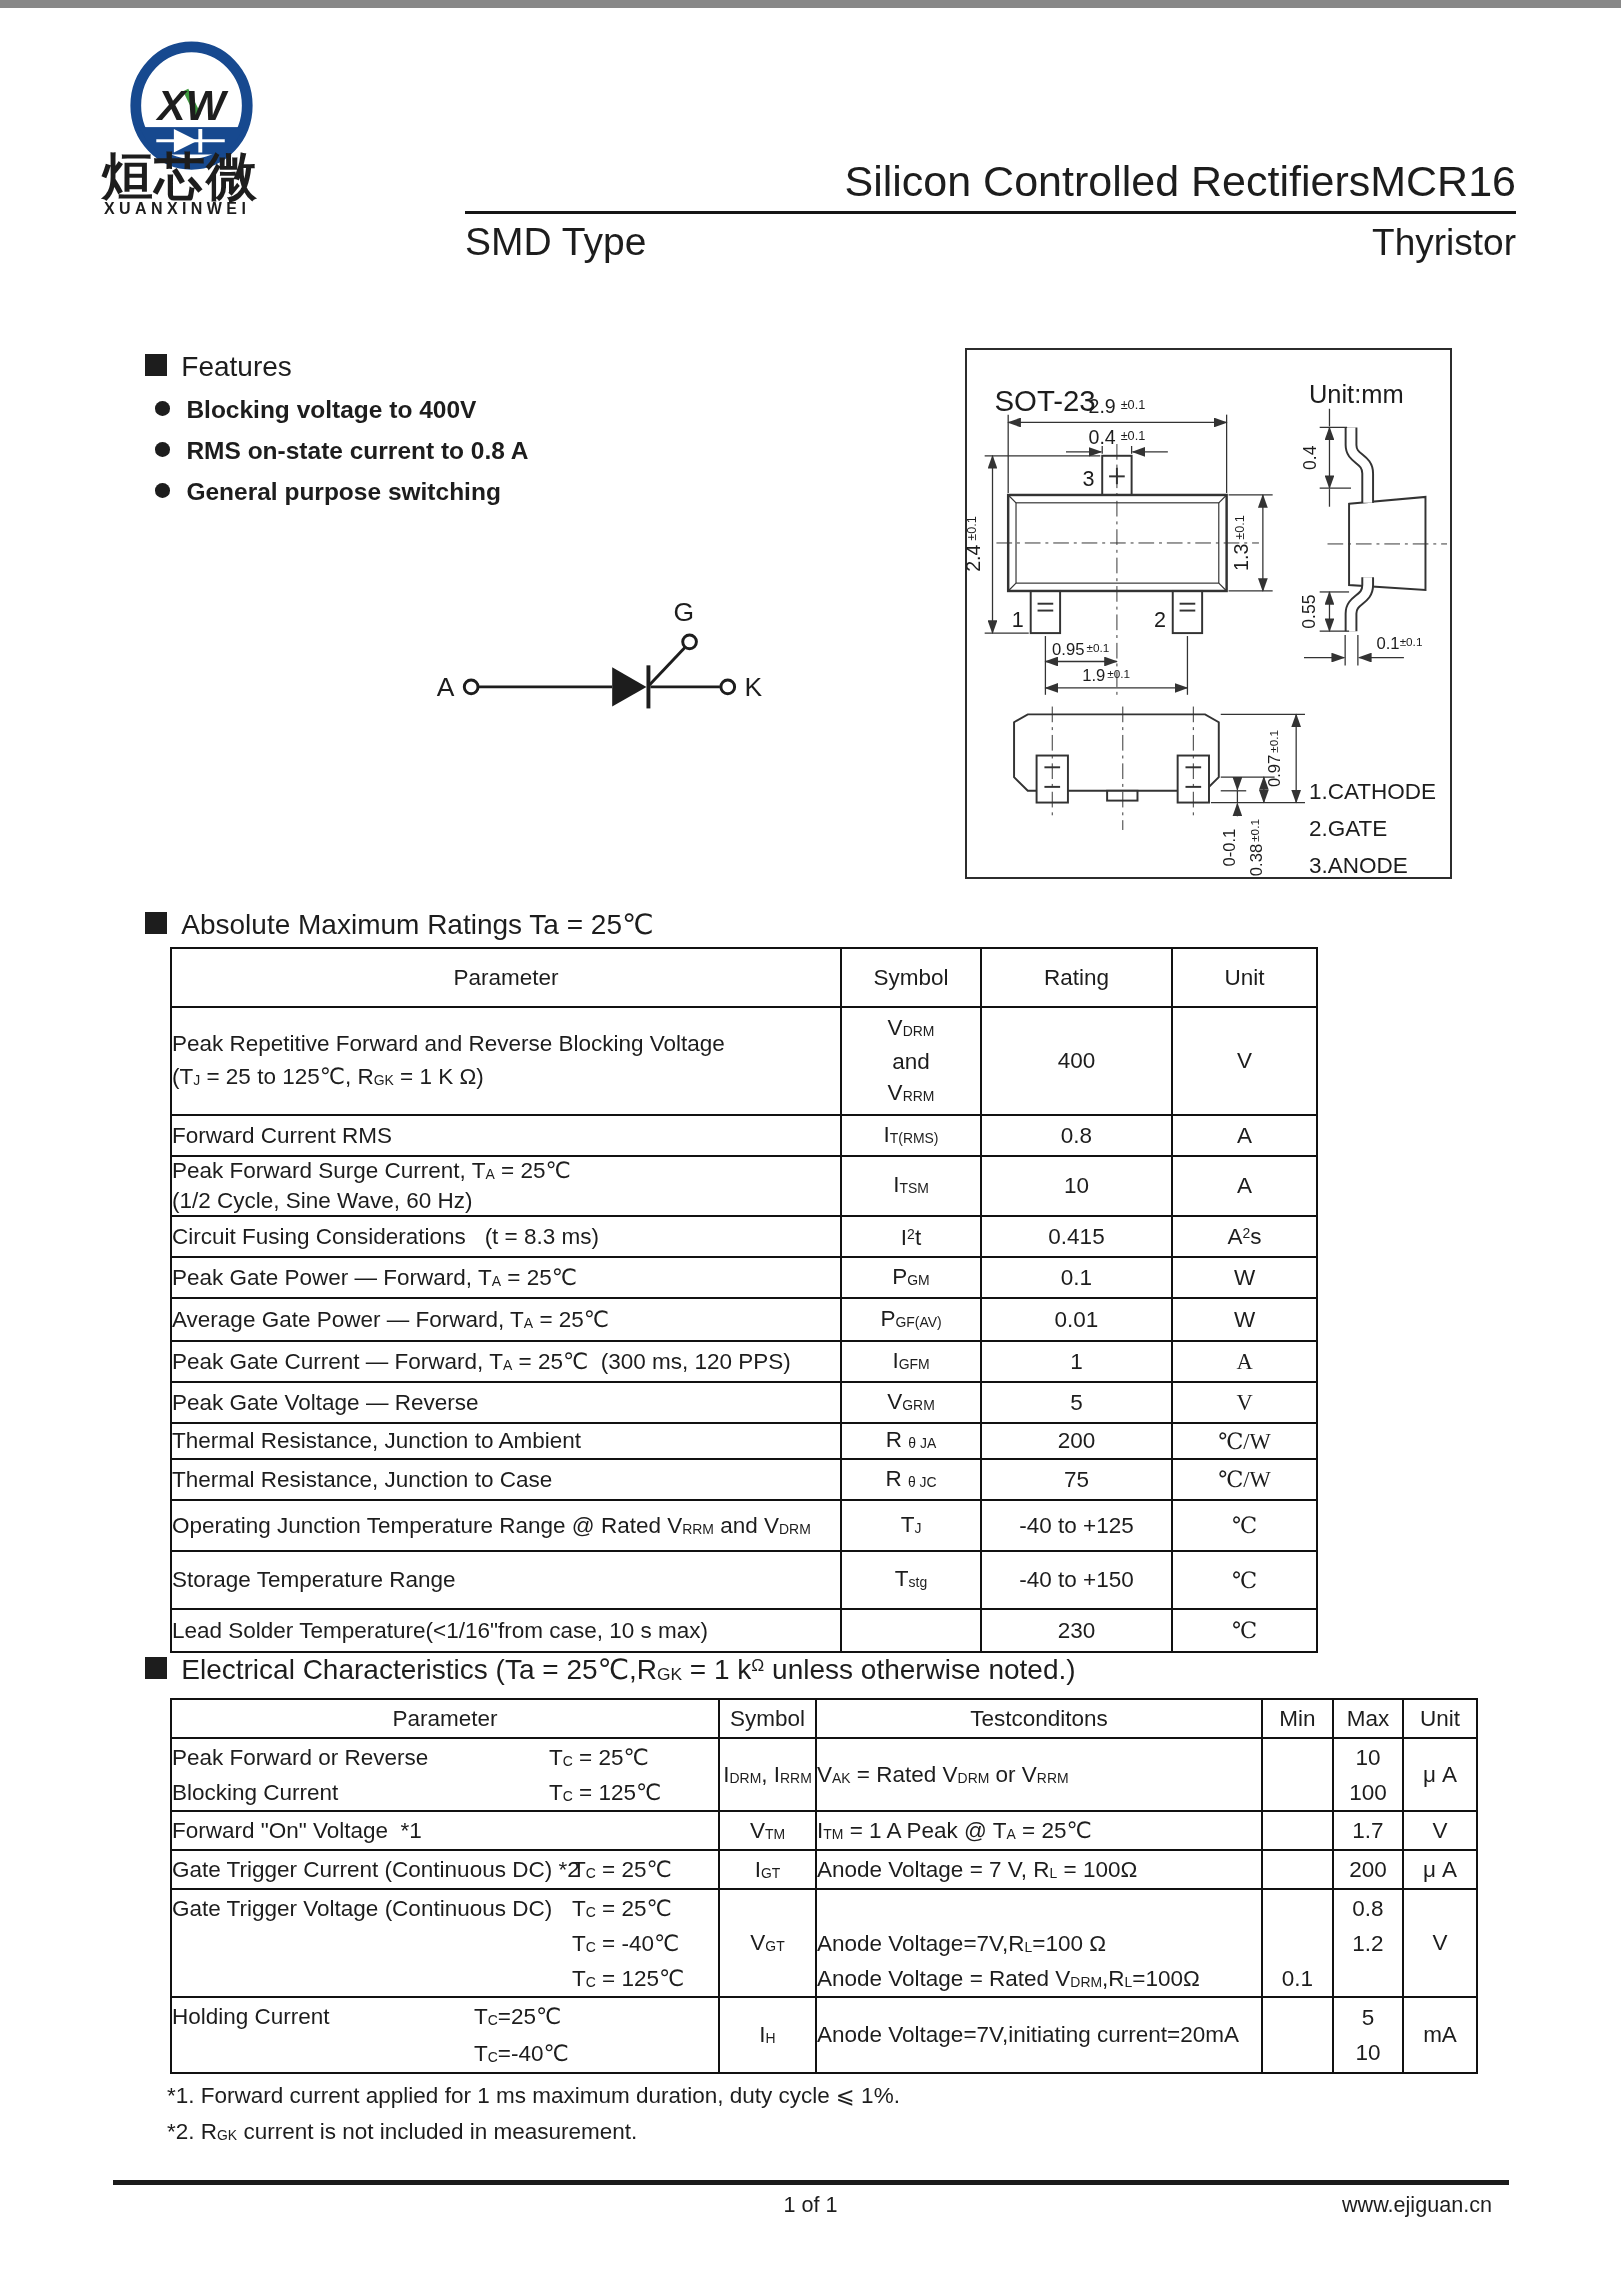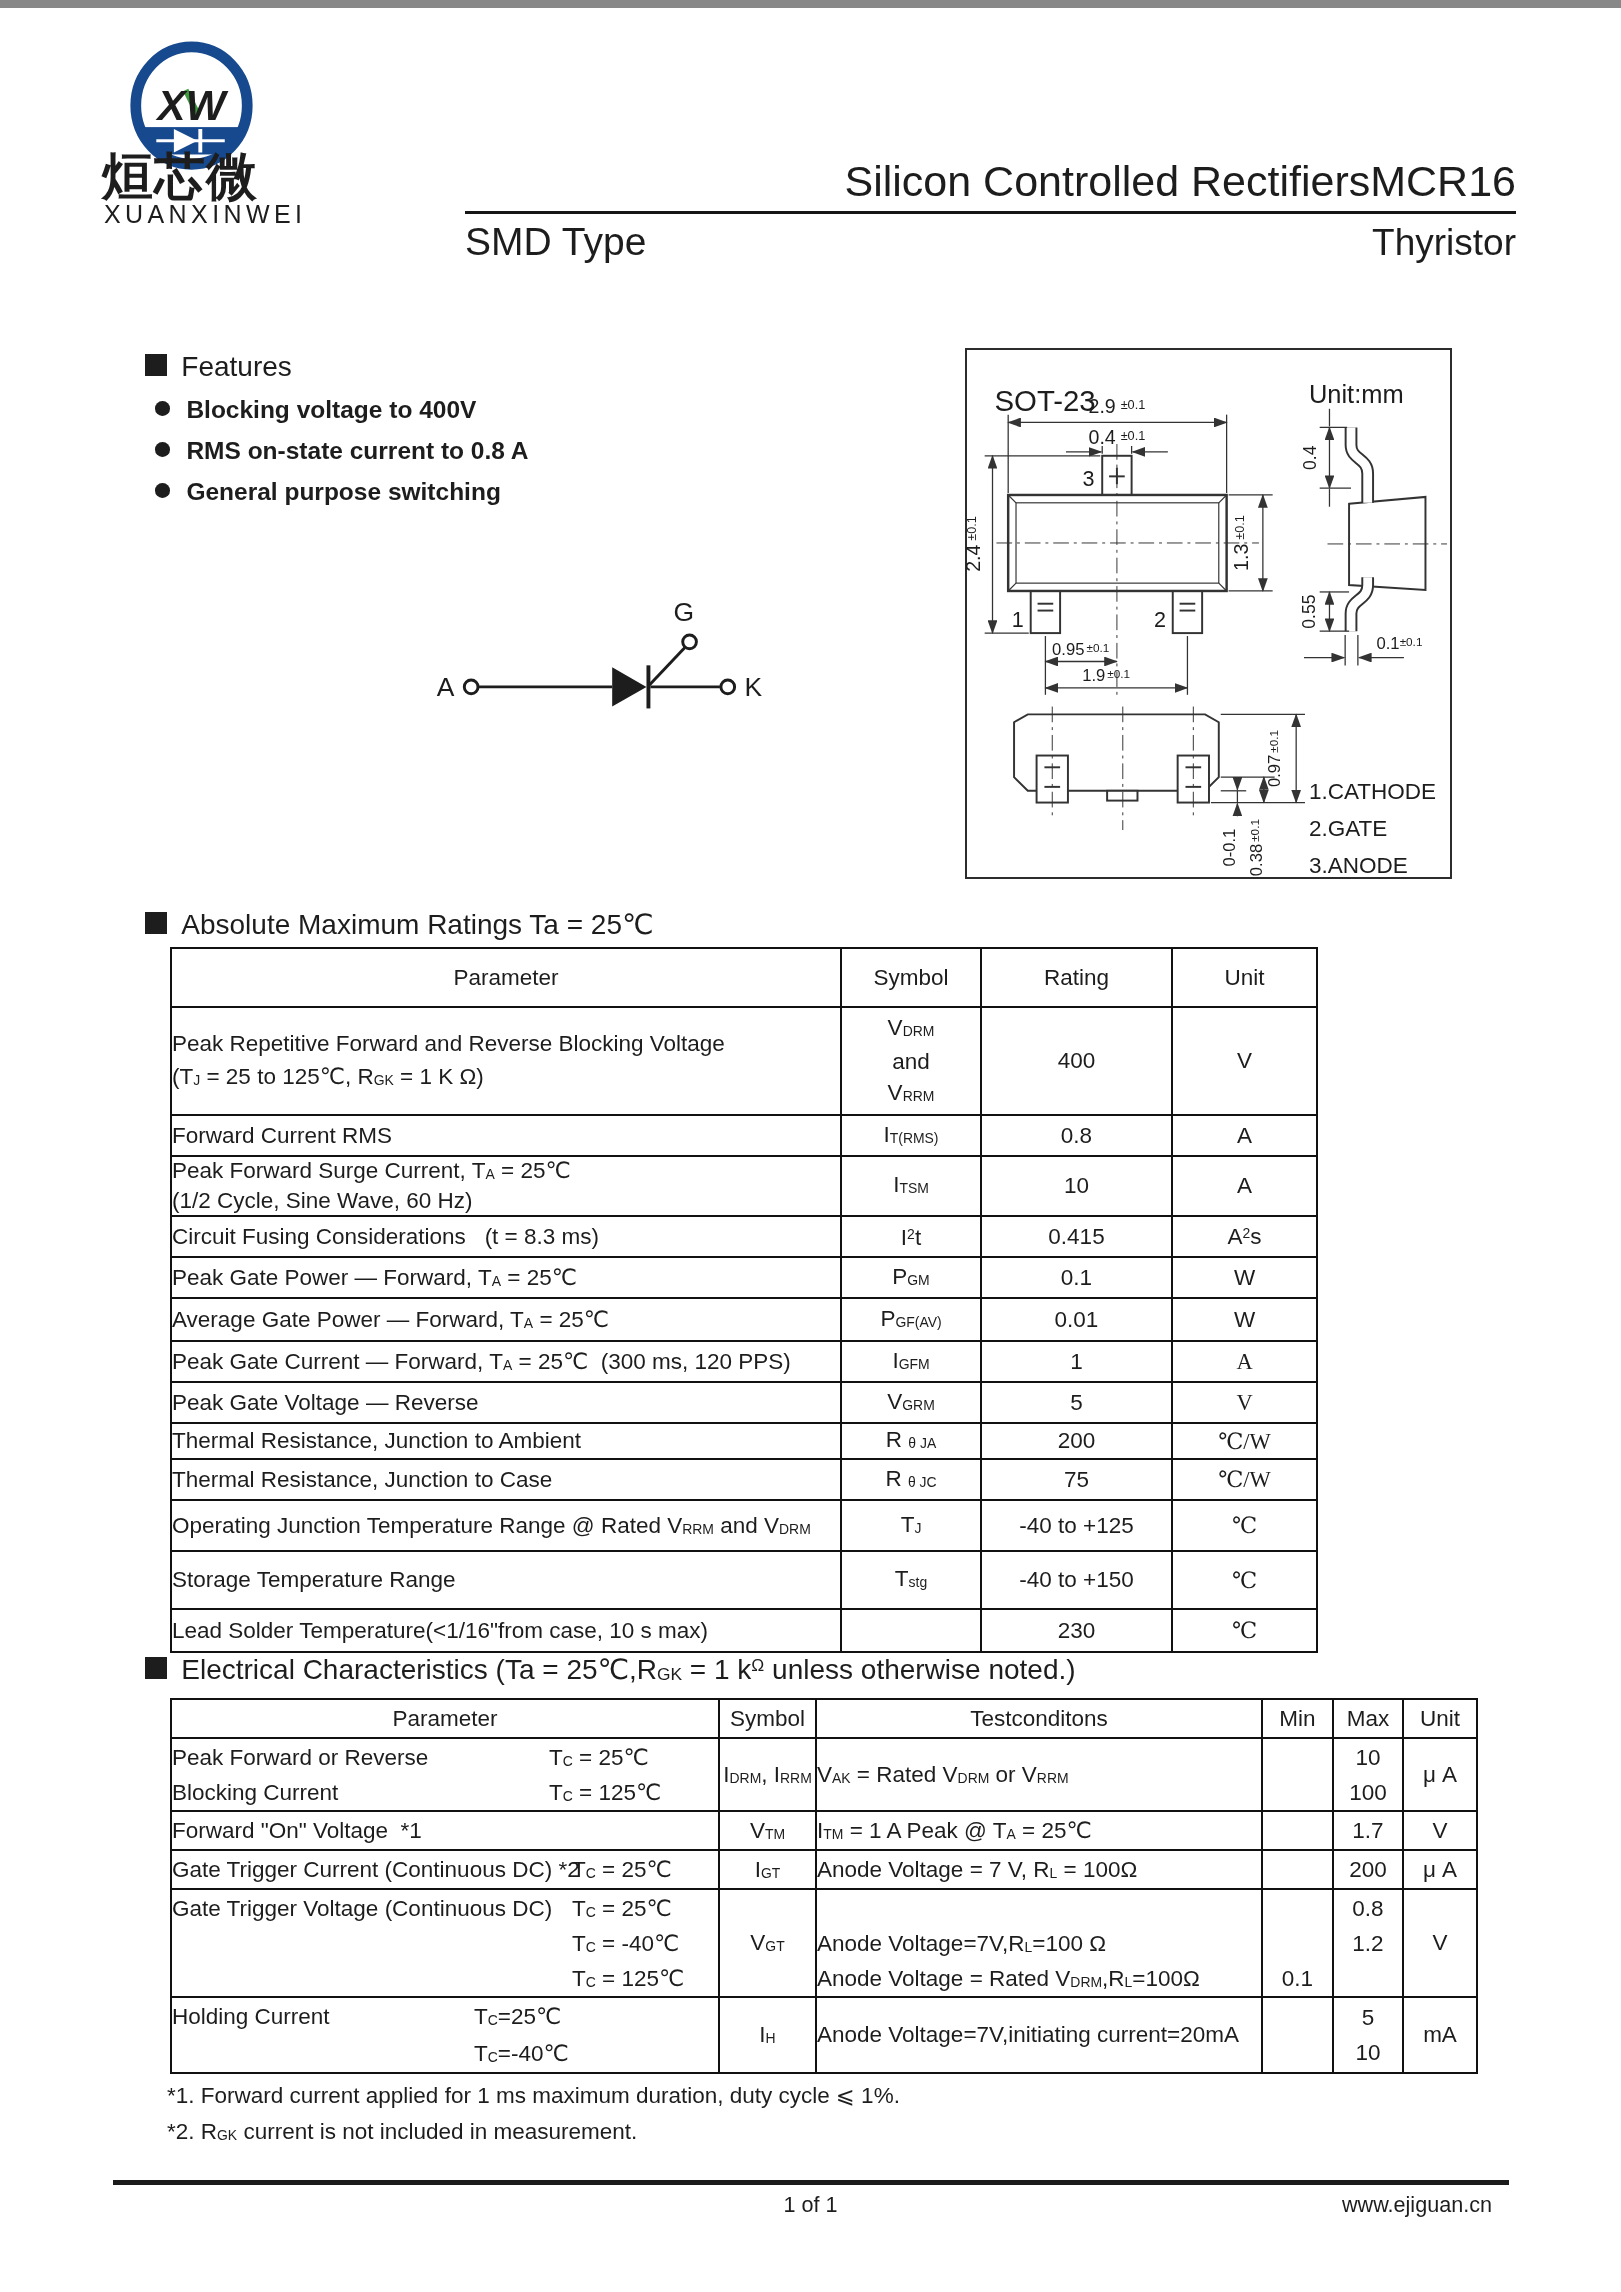--- a/index.html
+++ b/index.html
@@ -4,21 +4,21 @@
 <style>
   html,body{margin:0;padding:0;background:#888;}
   .page{position:relative;width:1621px;height:2293px;background:#fff;margin:8px auto;
         font-family:"Liberation Sans","DejaVu Sans",sans-serif;color:#1d1d1d;overflow:hidden;}
   .abs{position:absolute;}
   svg{font-family:"Liberation Sans","DejaVu Sans",sans-serif;overflow:visible;}
   svg text{fill:#1d1d1d;}
 
   
   .brand-cn{font-weight:bold;font-size:51px;letter-spacing:1px;}
-  .brand-en{font-size:25px;letter-spacing:4.4px;font-weight:400;}
+  .brand-en{font-size:16px;letter-spacing:4.4px;font-weight:700;}
   .title-row{left:465px;top:149px;width:1051px;display:flex;justify-content:flex-end;align-items:baseline;}
   .doc-title{font-size:43px;}
   .part-no{font-size:43px;}
   .title-rule{left:465px;top:203px;width:1051px;height:2.9px;background:#161616;}
   .sub-row{left:465px;top:212px;width:1051px;display:flex;justify-content:space-between;align-items:baseline;}
   .sub-type{font-size:39px;}
   .dev-type{font-size:37px;}
 
   
   .sec-head{font-size:28px;white-space:nowrap;}

